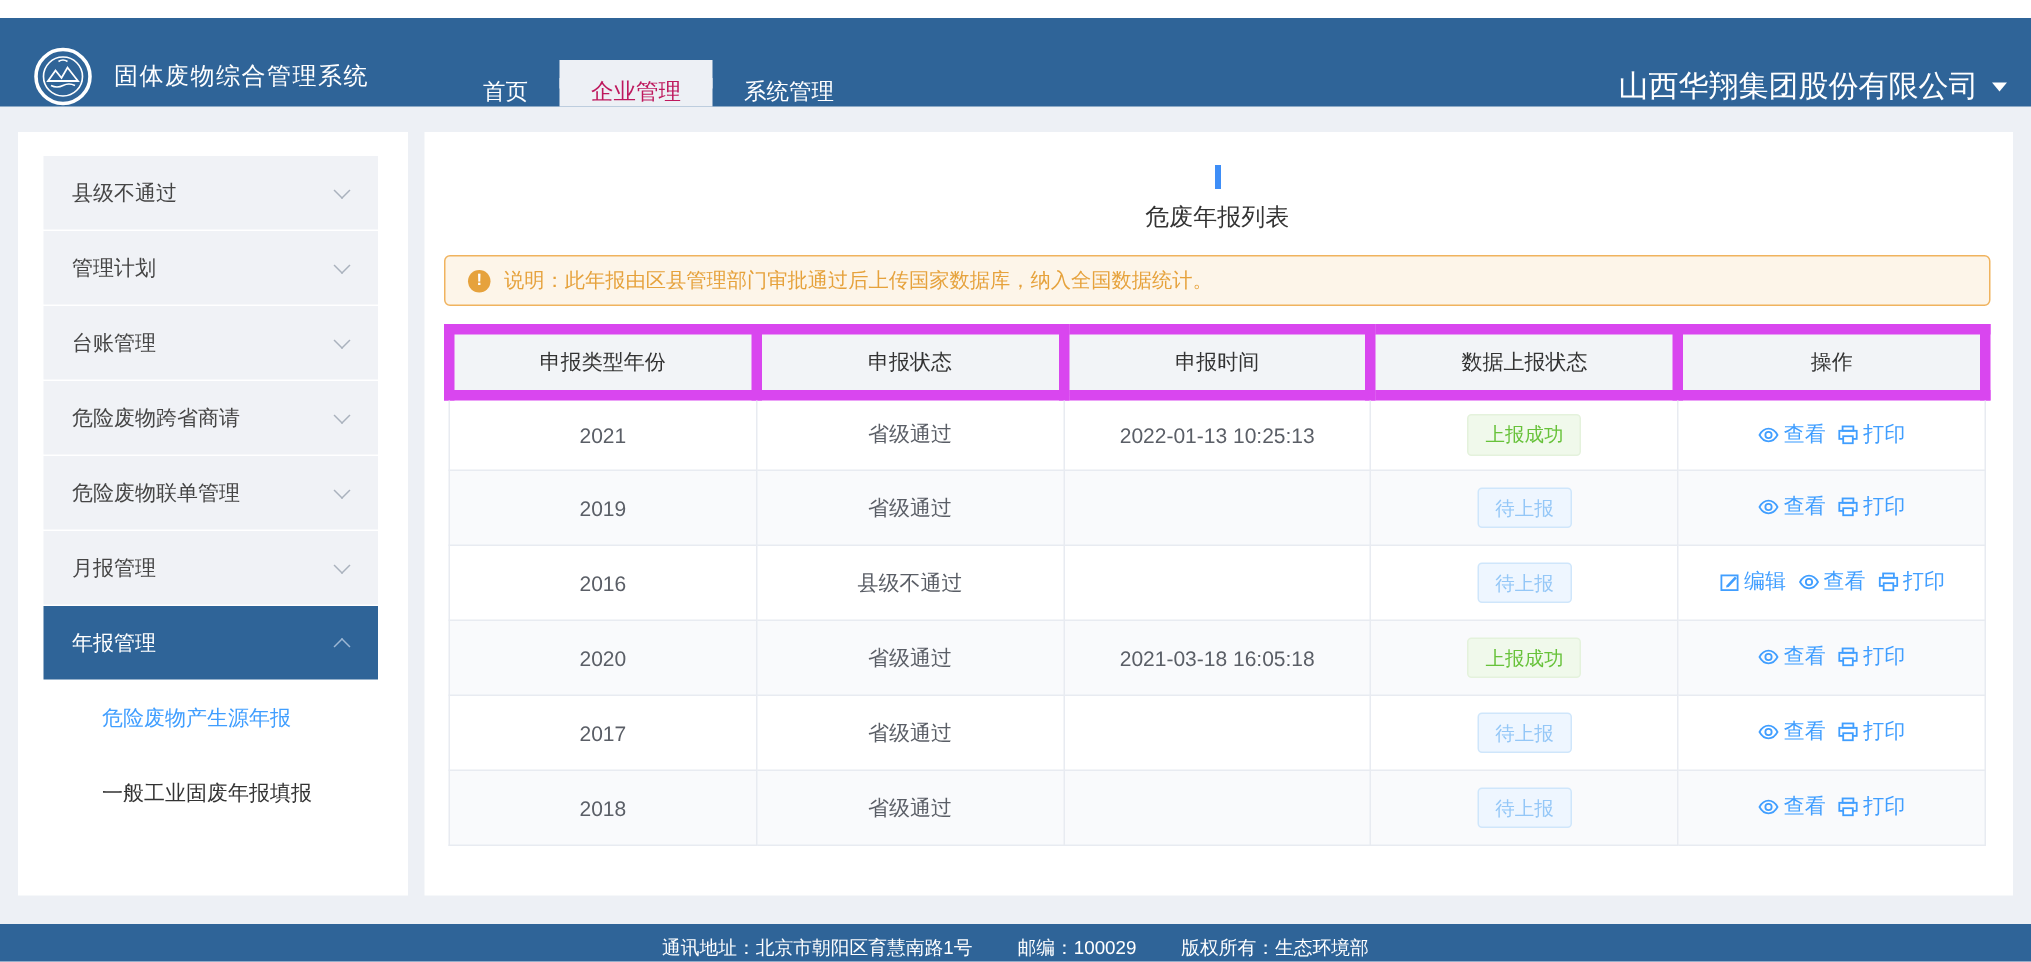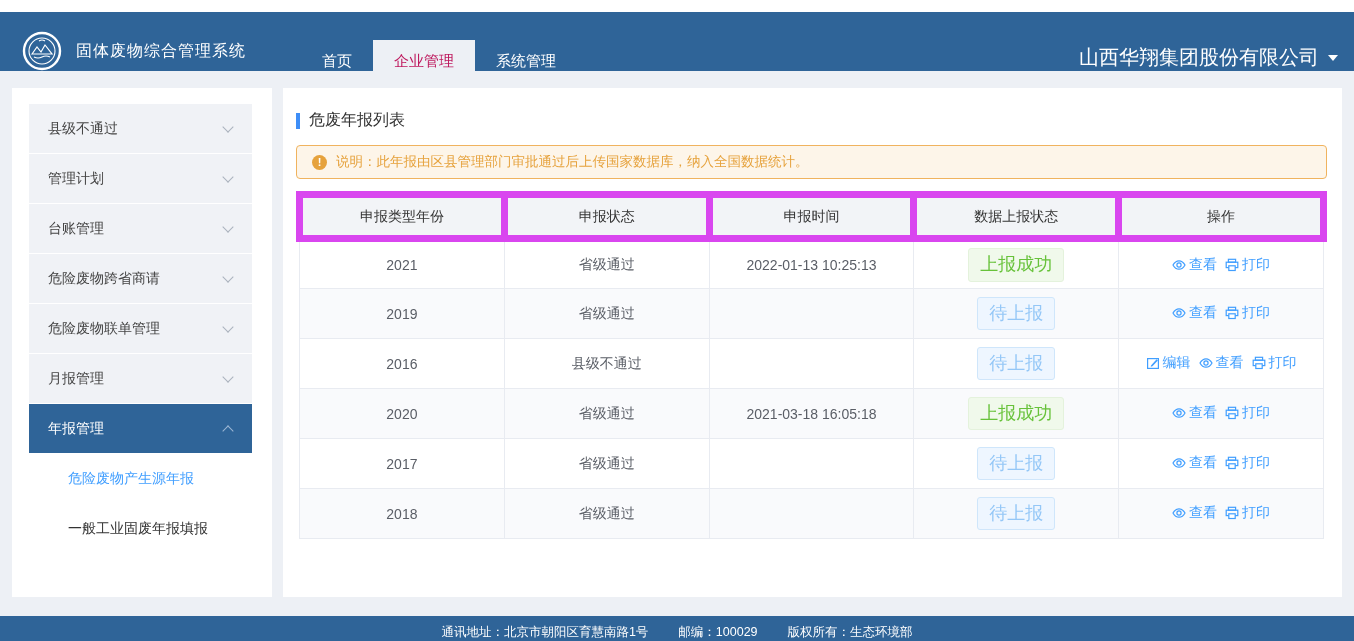--- a/index.html
+++ b/index.html
@@ -53,21 +53,21 @@
   .menu-item.active .chev {
     border-color:#9db7d4; transform:rotate(-135deg); margin-top:4px;
   }
   .submenu-item {
     height:50px; display:flex; align-items:center; padding-left:39px;
     font-size:14px; color:#333; background:#fff; cursor:pointer;
   }
   .submenu-item.selected { color:#409eff; }
   
   .main-panel { flex:1; background:#fff; padding:22px 15px 0 13px; overflow:hidden; }
-  .page-title-row { display:flex; align-items:center; gap:9px; }
+  .page-title-row { display:flex; align-items:center; gap:9px;flex-direction:column; }
   .title-bar { width:4px; height:16px; background:#3e8ef7; }
   .page-title { font-size:16px; color:#333; }
   .notice {
     margin-top:14px; height:34px; border:1px solid #f0b35e; border-radius:4px;
     background:#fdf5e9; display:flex; align-items:center; gap:9px;
     padding:0 15px; color:#e6a23c; font-size:13.5px;
   }
   .notice-icon {
     width:15px; height:15px; border-radius:50%; background:#e6a23c;
     color:#fff; font-size:11px; font-weight:bold; flex:0 0 auto;
@@ -77,21 +77,21 @@
   th {
     height:44px; background:#f2f4f7; border:7px solid #d946ef;
     font-size:14px; color:#333; font-weight:normal; text-align:center;
   }
   td {
     height:50px; border:1px solid #e8ebf1; text-align:center;
     font-size:14px; color:#5a5e66; background:#fff;
   }
   tbody tr:nth-child(even) td { background:#f9fafc; }
   .badge {
-    display:inline-block; padding:5px 11px; font-size:18px;
+    display:inline-block; padding:5px 11px; font-size:13px;
     border-radius:3px; line-height:1.2;
   }
   .badge.success { background:#f0f9eb; border:1px solid #e4f2dc; color:#67c23a; }
   .badge.pending { background:#eef6ff; border:1px solid #cfe6fb; color:#94c7f7; }
   .action-link {
     color:#409eff; font-size:14px; display:inline-flex; align-items:center;
     gap:3px; margin:0 4px; cursor:pointer; white-space:nowrap;
   }
   .action-link .icn { display:inline-flex; }
   .action-link svg { width:14px; height:14px; }

